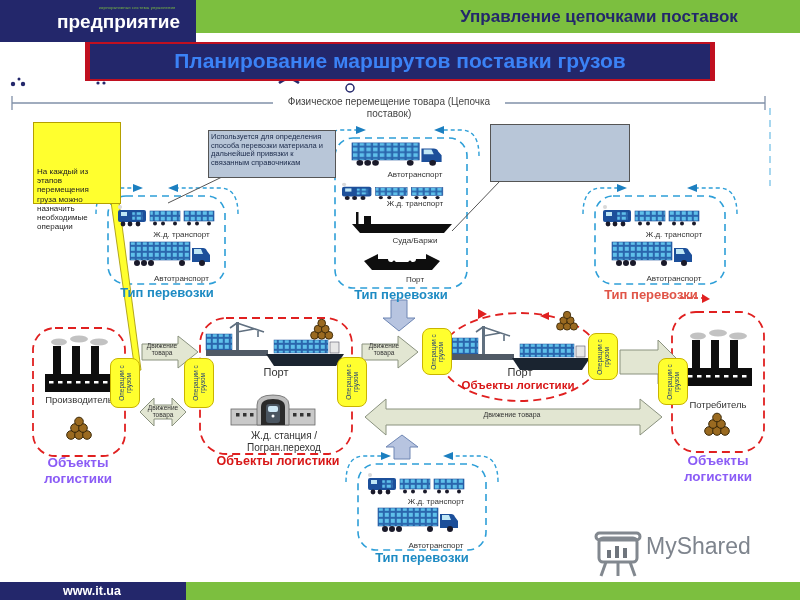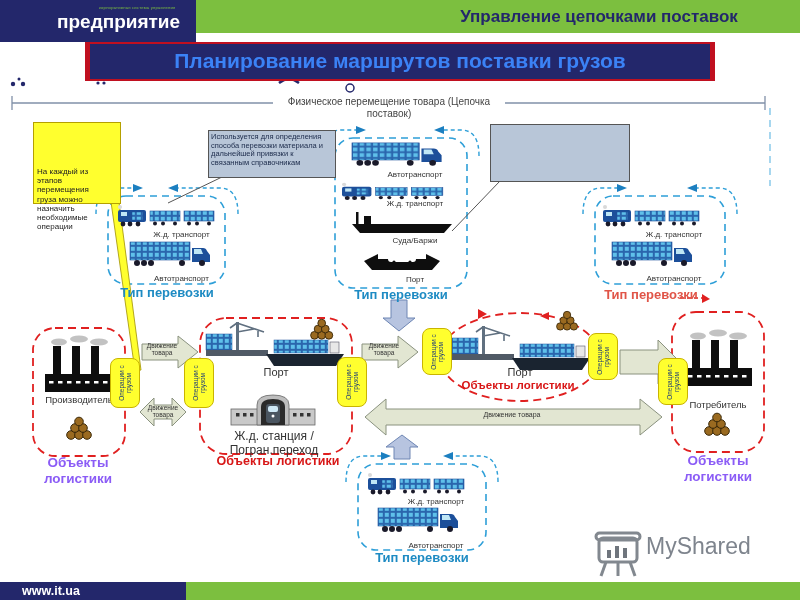--- a/index.html
+++ b/index.html
@@ -34,21 +34,21 @@
   .red-bold-2l{font-size:13.5px;font-weight:bold;color:#8b5cf6;}
   .red-bold-1l{font-size:12.5px;font-weight:bold;color:#d81717;}
   .vlabel{position:absolute;width:30px;background:#ffff2e;border:1px solid #c9b400;border-radius:8px;box-sizing:border-box;}
   .vlabel>span{position:absolute;left:50%;top:50%;width:50px;transform:translate(-50%,-50%) rotate(-90deg);
                font-size:6.5px;line-height:1.15;color:#1b3a7a;text-align:center;white-space:pre-line;display:block;}
   .mv{font-size:6.5px;color:#333;}
   
   .footer-navy{left:0;top:582px;width:186px;height:18px;background:#23276b;}
   .footer-green{left:186px;top:582px;width:614px;height:18px;background:#7cbf3f;}
   .footer-url{left:22px;top:582px;width:140px;height:18px;line-height:18px;font-size:12.5px;
-              font-weight:bold;color:#fff;text-align:left;}
+              font-weight:bold;color:#fff;text-align:center;}
   .watermark-text{left:646px;top:533px;width:150px;font-size:23px;color:#7e848d;text-align:left;font-weight:500;}
 </style>
 </head>
 <body>
 
 <div id="slide">
 
   <svg class="abs" style="left:0;top:0;" width="800" height="600" viewBox="0 0 800 600">
     <defs>
       <pattern id="cargo" width="6" height="6" patternUnits="userSpaceOnUse">
@@ -317,21 +317,21 @@
   <div class="lbl mv pre" style="left:140px;top:342px;width:44px;">Движение
 товара</div>
   <div class="lbl mv pre" style="left:140px;top:404px;width:46px;">Движение
 товара</div>
   <div class="vlabel" style="left:184px;top:358px;height:50px;">
       <span>Операции с
 грузом</span>
     </div>
 
   <div class="lbl" style="left:246px;top:366px;width:60px;font-size:11px;">Порт</div>
-  <div class="lbl pre" style="left:224px;top:430px;width:100px;font-size:12px;">Ж.д. станция /
+  <div class="lbl pre" style="left:234px;top:430px;width:100px;font-size:10px;">Ж.д. станция /
 Погран.переход</div>
   <div class="lbl red-bold-1l" style="left:204px;top:454px;width:148px;">Объекты логистики</div>
 
   <div class="vlabel" style="left:337px;top:357px;height:50px;">
       <span>Операции с
 грузом</span>
     </div>
   <div class="lbl mv pre" style="left:360px;top:342px;width:48px;">Движение
 товара</div>
   <div class="vlabel" style="left:422px;top:328px;height:47px;">

